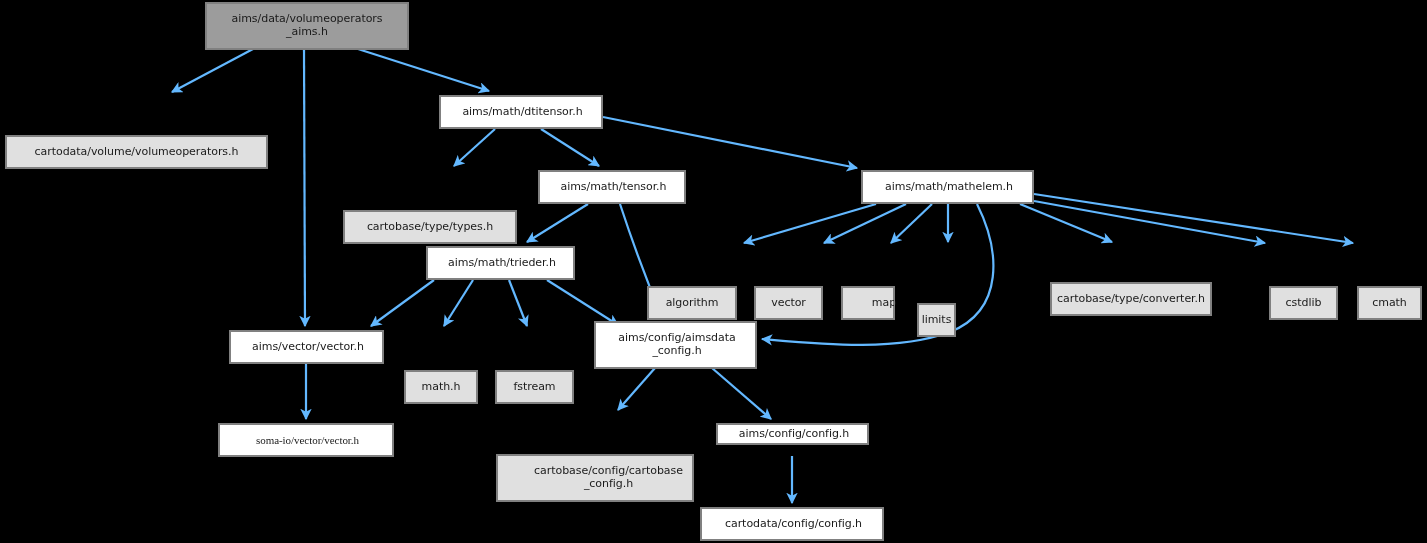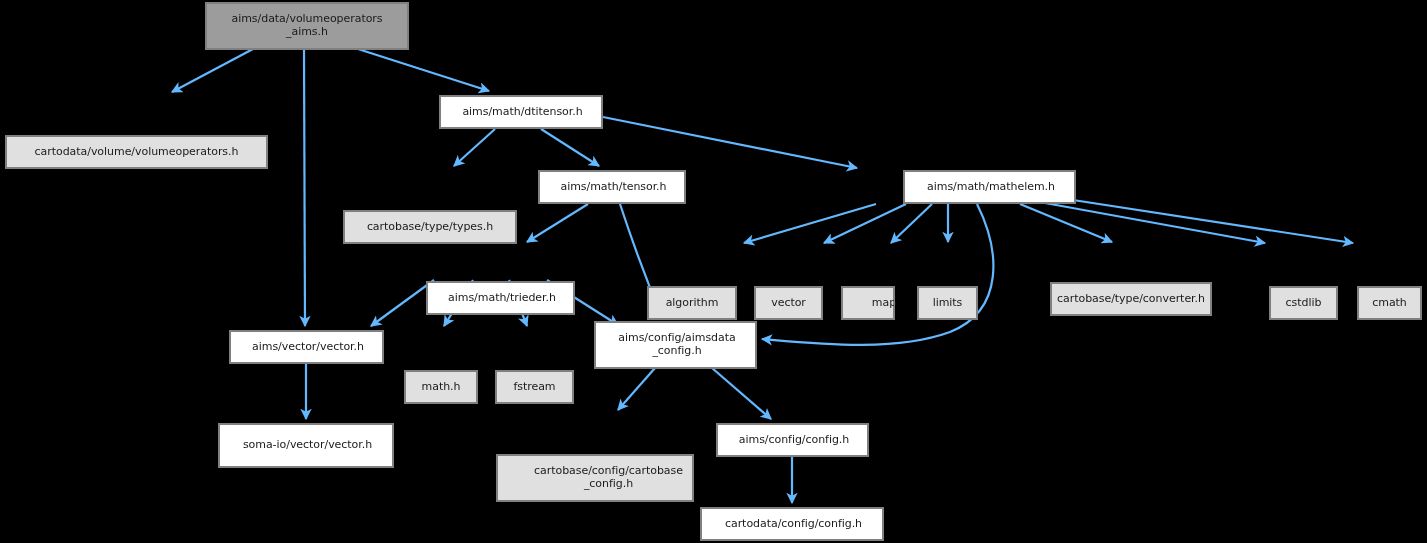--- a/index.html
+++ b/index.html
@@ -112,33 +112,33 @@
     <path d="M 792,456 L 792,503" fill="none" stroke="#63b8ff" stroke-width="2.2" marker-end="url(#arrow)"></path>
   </svg>
 
   <div id="nodes-layer">
       <div class="node-box node-root" style="left: 206px; top: 3px; width: 202px; height: 46px;"><span>aims/data/volumeoperators
 _aims.h</span></div>
       <div class="node-box node-external" style="left: 6px; top: 96px; width: 261px; height: 32px;"><span>cartodata/volume/volumeoperators.h</span></div>
       <div class="node-box node-internal" style="left: 440px; top: 96px; width: 162px; height: 32px;"><span>aims/math/dtitensor.h</span></div>
       <div class="node-box node-external" style="left: 344px; top: 171px; width: 172px; height: 32px;"><span>cartobase/type/types.h</span></div>
       <div class="node-box node-internal" style="left: 539px; top: 171px; width: 146px; height: 32px;"><span>aims/math/tensor.h</span></div>
-      <div class="node-box node-internal" style="left: 904px; top: 171px; width: 171px; height: 32px;"><span>aims/math/mathelem.h</span></div>
-      <div class="node-box node-internal" style="left: 427px; top: 247px; width: 147px; height: 32px; margin-top: 35px;"><span>aims/math/trieder.h</span></div>
+      <div class="node-box node-internal" style="left: 862px; top: 171px; width: 171px; height: 32px;"><span>aims/math/mathelem.h</span></div>
+      <div class="node-box node-internal" style="left: 427px; top: 247px; width: 147px; height: 32px;"><span>aims/math/trieder.h</span></div>
       <div class="node-box node-external" style="left: 648px; top: 247px; width: 88px; height: 32px;"><span>algorithm</span></div>
       <div class="node-box node-external" style="left: 755px; top: 247px; width: 67px; height: 32px; align-items: center;"><span>vector</span></div>
       <div class="node-box node-external" style="left: 842px; top: 247px; width: 52px; height: 32px; padding-left: 36px;"><span>map</span></div>
-      <div class="node-box node-external" style="left: 918px; top: 247px; width: 59px; height: 32px;"><span>limits</span></div>
+      <div class="node-box node-external" style="left: 918px; top: 264px; width: 37px; height: 32px;"><span>limits</span></div>
       <div class="node-box node-external" style="left: 1051px; top: 243px; width: 160px; height: 32px;"><span>cartobase/type/converter.h</span></div>
       <div class="node-box node-external" style="left: 1270px; top: 247px; width: 67px; height: 32px;"><span>cstdlib</span></div>
       <div class="node-box node-external" style="left: 1358px; top: 247px; width: 63px; height: 32px;"><span>cmath</span></div>
       <div class="node-box node-internal" style="left: 230px; top: 331px; width: 153px; height: 32px;"><span>aims/vector/vector.h</span></div>
       <div class="node-box node-external" style="left: 405px; top: 331px; width: 72px; height: 32px;"><span>math.h</span></div>
       <div class="node-box node-external" style="left: 496px; top: 331px; width: 77px; height: 32px;"><span>fstream</span></div>
       <div class="node-box node-internal" style="left: 595px; top: 322px; width: 161px; height: 46px;"><span>aims/config/aimsdata
 _config.h</span></div>
-      <div class="node-box node-internal" style="left: 219px; top: 424px; width: 174px; height: 43px;"><span>soma-io/vector/vector.h</span></div>
+      <div class="node-box node-internal" style="left: 219px; top: 424px; width: 174px; height: 32px; font-family: Liberation Serif, serif;"><span>soma-io/vector/vector.h</span></div>
       <div class="node-box node-external" style="left: 497px; top: 415px; width: 196px; height: 46px; padding-left: 31px;"><span>cartobase/config/cartobase
 _config.h</span></div>
-      <div class="node-box node-internal" style="left: 717px; top: 424px; width: 151px; height: 32px;"><span>aims/config/config.h</span></div>
+      <div class="node-box node-internal" style="left: 717px; top: 424px; width: 151px; height: 20px;"><span>aims/config/config.h</span></div>
       <div class="node-box node-internal" style="left: 701px; top: 508px; width: 182px; height: 32px;"><span>cartodata/config/config.h</span></div>
     </div>
 </div>
 
 </body></html>

